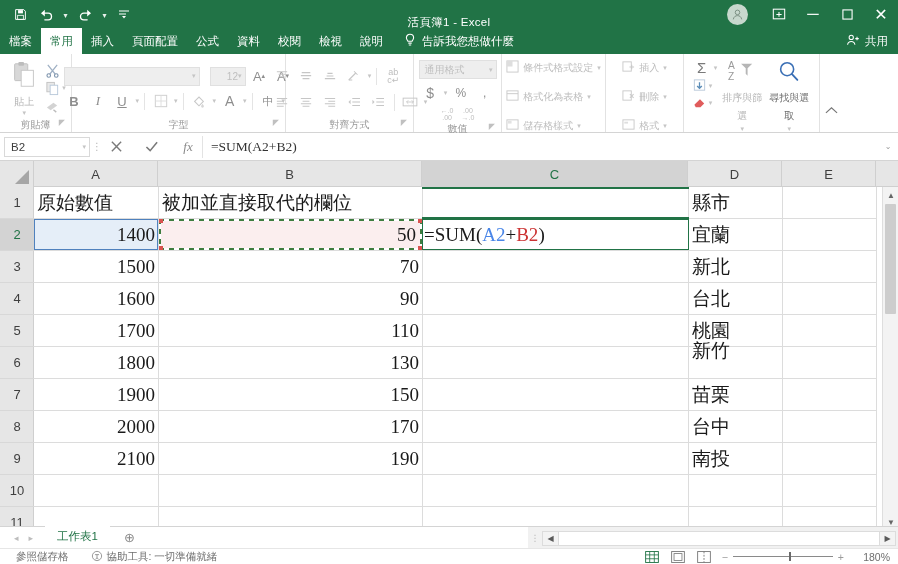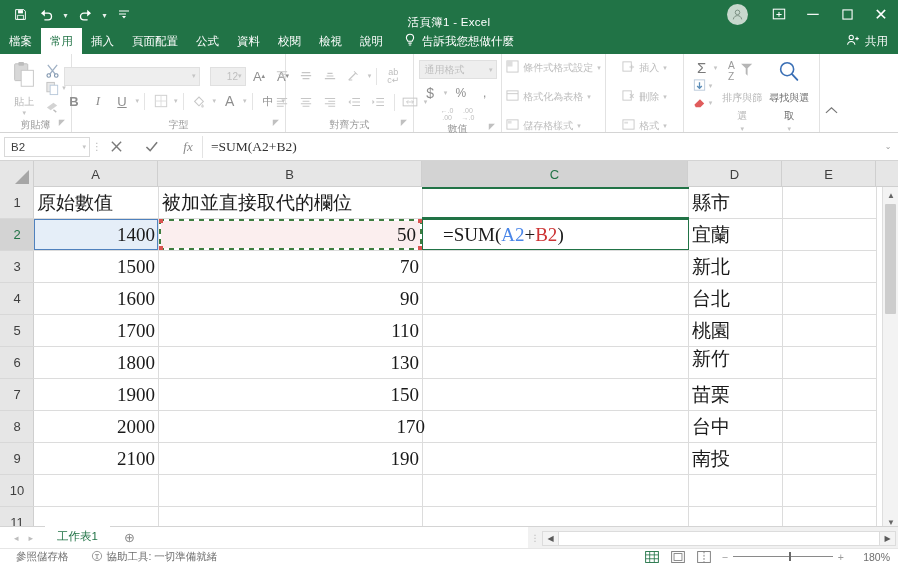--- a/index.html
+++ b/index.html
@@ -216,21 +216,21 @@
   .cutB2 .dash-t { top: 0; } .cutB2 .dash-b { bottom: 0; }
   .cutB2 .dash-l, .cutB2 .dash-r {
     position: absolute; top: 0; bottom: 0; width: 2px;
     background: repeating-linear-gradient(180deg,#3f7d3f 0 5px,#ffffff 5px 10px);
   }
   .cutB2 .dash-l { left: 0; } .cutB2 .dash-r { right: 0; }
   .cutB2 .knob { position: absolute; width: 4px; height: 4px; background: #d9534f; }
 
   .editC2 {
     position: absolute; border: 1.5px solid #217346; background: #ffffff;
-    display: flex; align-items: center; padding-left: 20px;
+    display: flex; align-items: center; padding-left: 1px;
     font-family: "Liberation Serif", serif; font-size: 19px; color: #1a1a1a;
   }
   .ref-blue { color: #4a86e8; }
   .ref-red  { color: #cc3333; }
   .topline-c {
     position: absolute; height: 1.5px; background: #217346;
   }
 
   
   .vscroll {
@@ -815,28 +815,28 @@
       <div class="cell num" style="left:0;top:96px;width:124px;height:31px">1600</div>
       <div class="cell num" style="left:125px;top:96px;width:263px;height:31px">90</div>
       <div class="cell" style="left:655px;top:96px;width:93px;height:31px">台北</div>
 
       <div class="cell num" style="left:0;top:128px;width:124px;height:31px">1700</div>
       <div class="cell num" style="left:125px;top:128px;width:263px;height:31px">110</div>
       <div class="cell" style="left:655px;top:128px;width:93px;height:31px">桃園</div>
 
       <div class="cell num" style="left:0;top:160px;width:124px;height:31px">1800</div>
       <div class="cell num" style="left:125px;top:160px;width:263px;height:31px">130</div>
-      <div class="cell" style="left:655px;top:156px;width:93px;height:31px">新竹</div>
+      <div class="cell" style="left:655px;top:148px;width:93px;height:31px">新竹</div>
 
       <div class="cell num" style="left:0;top:192px;width:124px;height:31px">1900</div>
       <div class="cell num" style="left:125px;top:192px;width:263px;height:31px">150</div>
       <div class="cell" style="left:655px;top:192px;width:93px;height:31px">苗栗</div>
 
       <div class="cell num" style="left:0;top:224px;width:124px;height:31px">2000</div>
-      <div class="cell num" style="left:131px;top:224px;width:263px;height:31px">170</div>
+      <div class="cell num" style="left:125px;top:224px;width:263px;height:31px">170</div>
       <div class="cell" style="left:655px;top:224px;width:93px;height:31px">台中</div>
 
       <div class="cell num" style="left:0;top:256px;width:124px;height:31px">2100</div>
       <div class="cell num" style="left:125px;top:256px;width:263px;height:31px">190</div>
       <div class="cell" style="left:655px;top:256px;width:93px;height:31px">南投</div>
     </div>
 
     <div class="vscroll">
       <div class="vs-arrow" style="top:0">▲</div>
       <div class="vs-thumb" style="top:17px;height:110px"></div>

